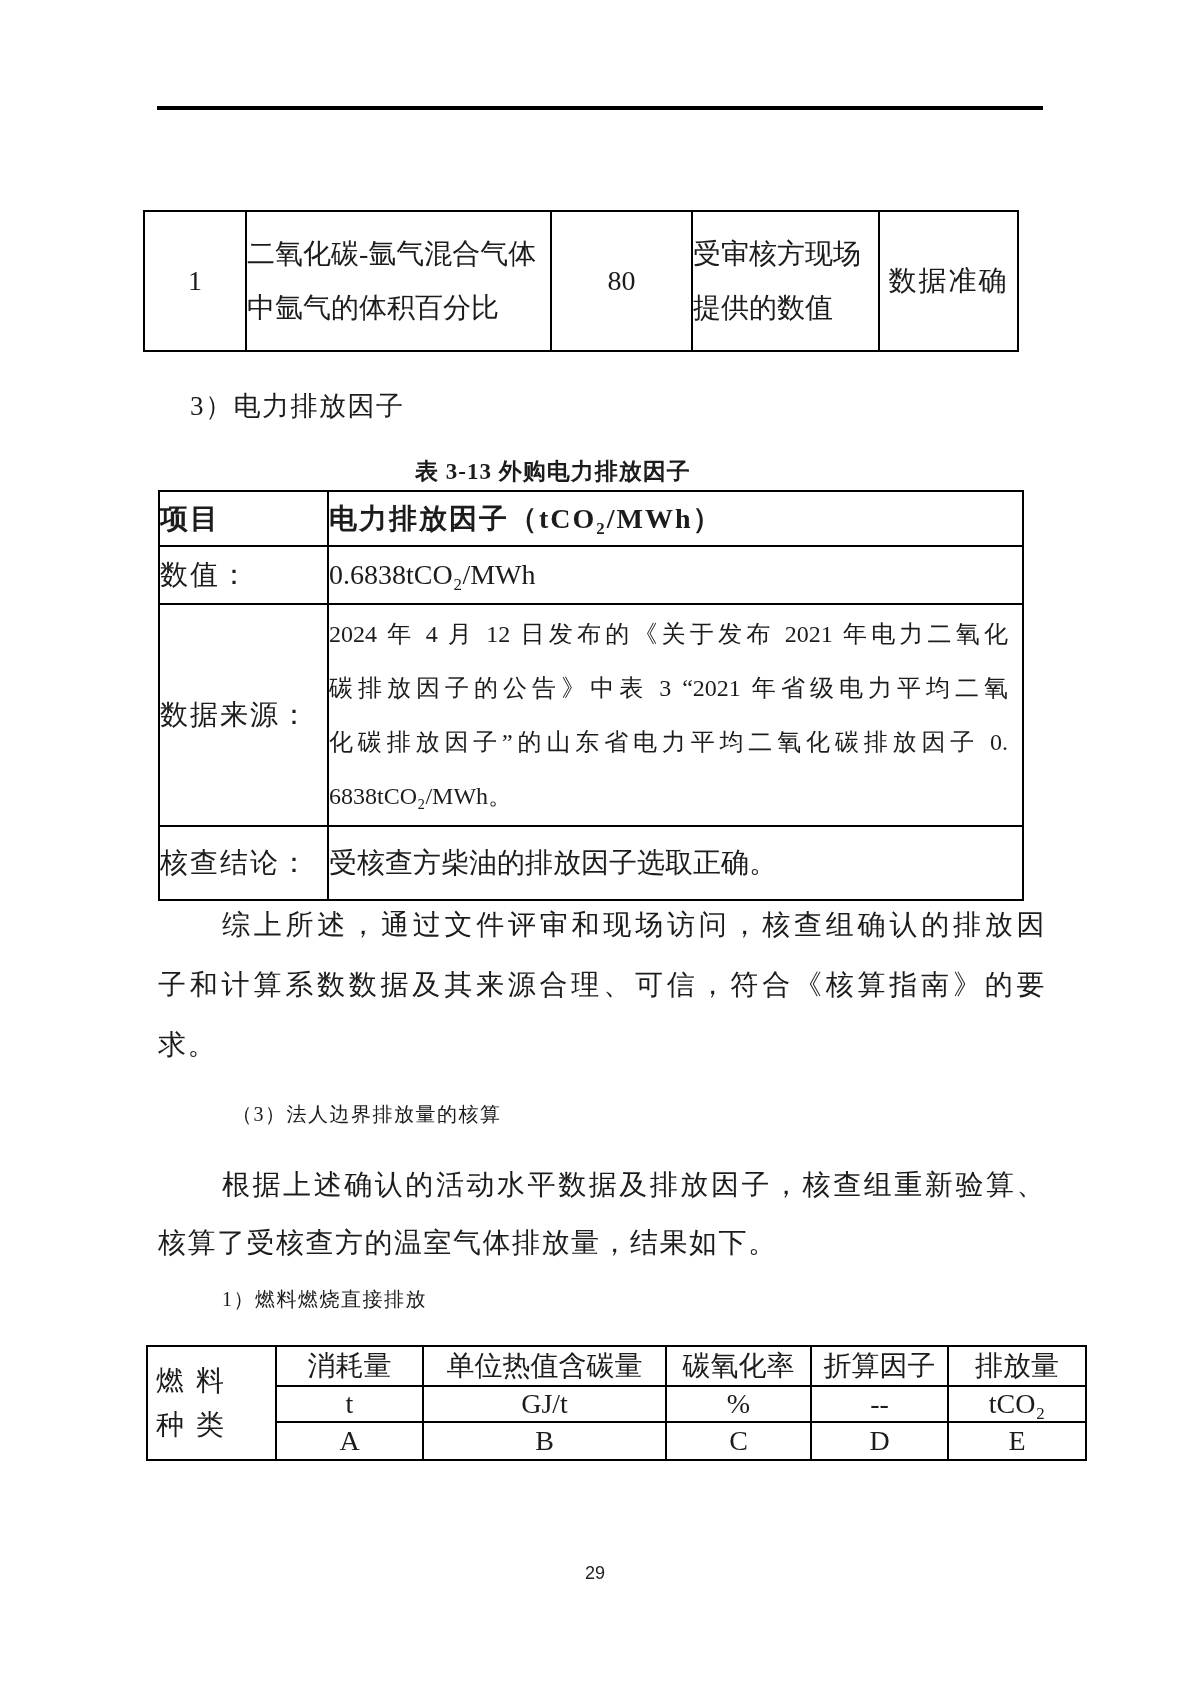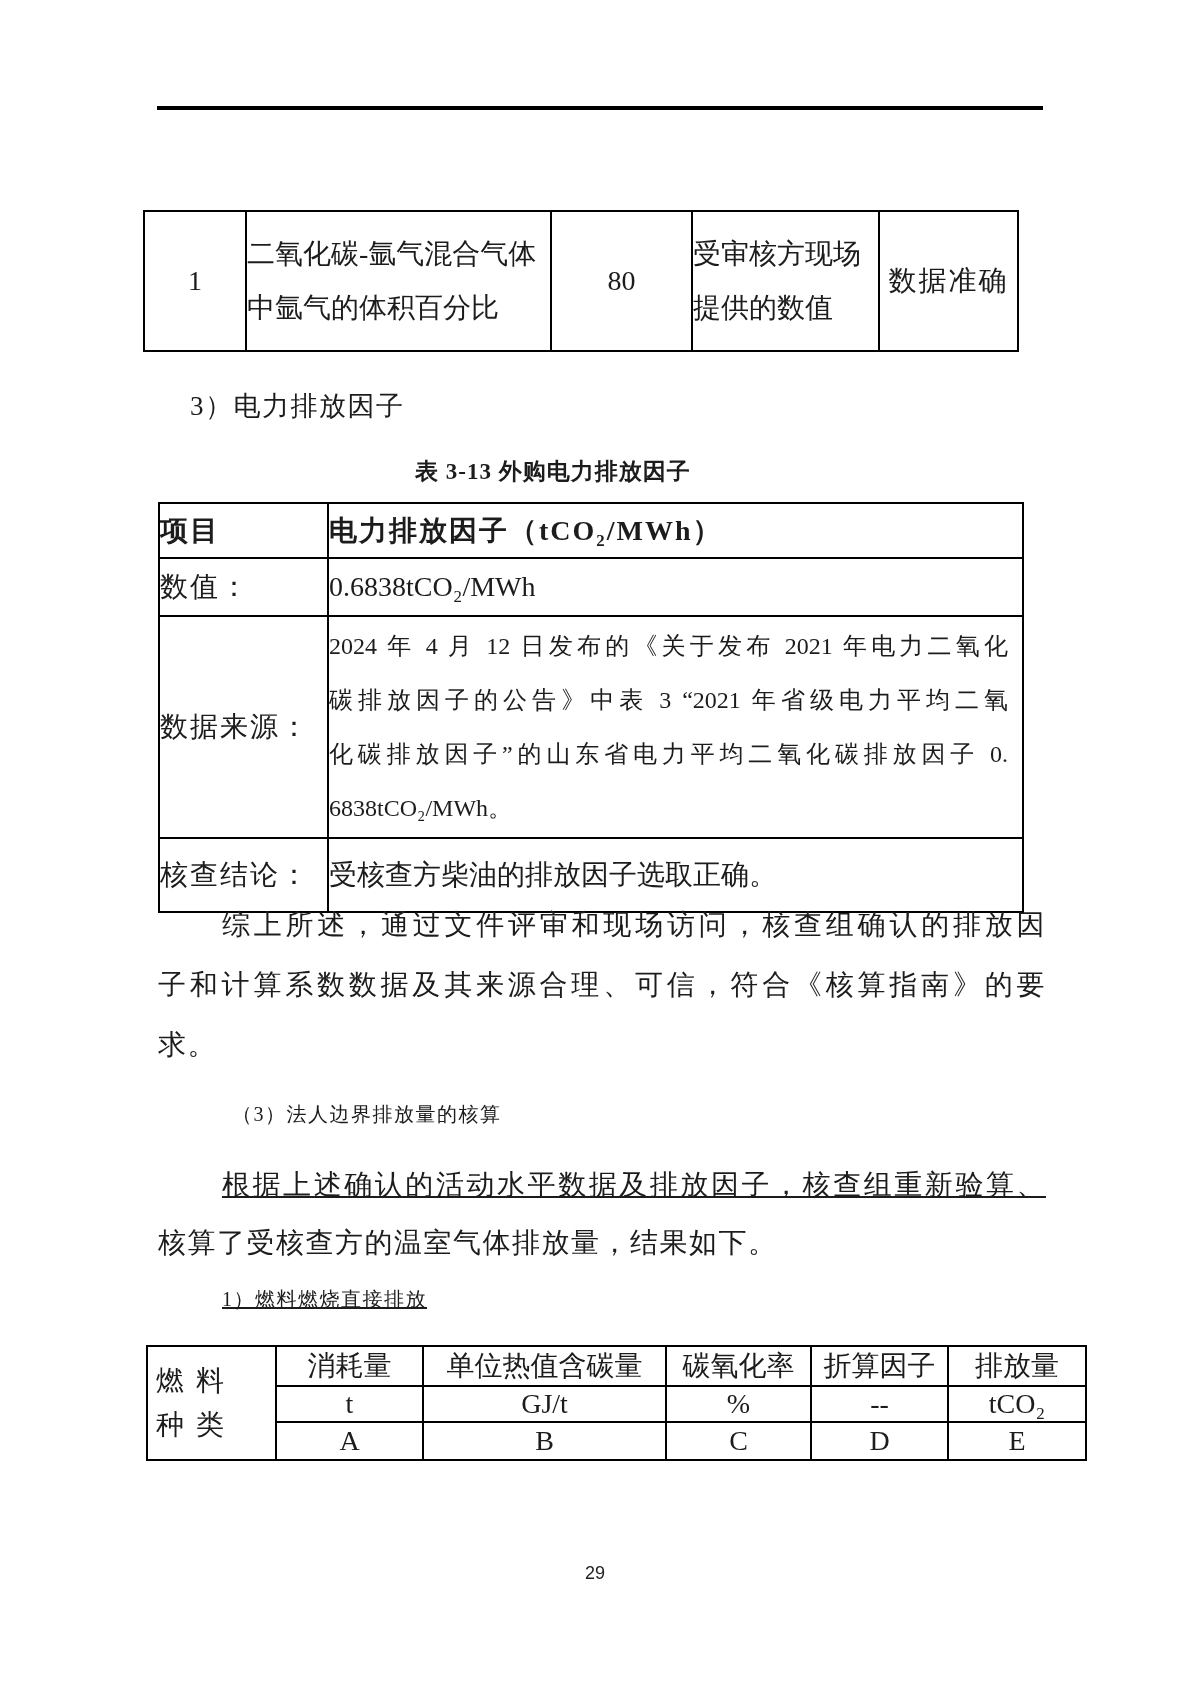--- a/index.html
+++ b/index.html
@@ -64,21 +64,21 @@
       <td class="tt-source">受审核方现场提供的数值</td>
       <td class="tt-concl">数据准确</td>
     </tr>
   </tbody>
     </table>
 
   <div class="heading" style="left:190px;top:388px;font-size:27px;">3）电力排放因子</div>
 
   <div class="caption" style="left:415px;top:456px;">表 3-13 外购电力排放因子</div>
 
-  <table class="doc t313" style="left:158px;top:502px;width:864px;">
+  <table class="doc t313" style="left:158px;top:490px;width:864px;">
     <colgroup>
         <col style="width:169px">
         <col style="width:695px">
       </colgroup>
     <tbody>
         <tr style="height:55px">
       <td class="hdr">项目</td>
       <td class="hdr">电力排放因子（tCO₂/MWh）</td>
     </tr>
     <tr style="height:58px">
@@ -100,24 +100,24 @@
     </tr>
   </tbody>
     </table>
 
   <div class="jline" style="left:222px;top:908px;width:824px;">综上所述，通过文件评审和现场访问，核查组确认的排放因</div>
   <div class="jline" style="left:158px;top:968px;width:888px;">子和计算系数数据及其来源合理、可信，符合《核算指南》的要</div>
   <div class="pline" style="left:158px;top:1028px;">求。</div>
 
   <div class="heading" style="left:232px;top:1101px;">（3）法人边界排放量的核算</div>
 
-  <div class="jline" style="left:222px;top:1168px;width:824px;text-decoration:underline;">根据上述确认的活动水平数据及排放因子，核查组重新验算、</div>
+  <div class="jline" style="left:222px;top:1168px;width:824px;">根据上述确认的活动水平数据及排放因子，核查组重新验算、</div>
   <div class="pline" style="left:158px;top:1226px;">核算了受核查方的温室气体排放量，结果如下。</div>
 
-  <div class="heading" style="left:222px;top:1286px;text-decoration:underline;">1）燃料燃烧直接排放</div>
+  <div class="heading" style="left:222px;top:1286px;">1）燃料燃烧直接排放</div>
 
   <table class="doc ft" style="left:146px;top:1345px;width:939px;">
     <colgroup>
       <col style="width:129px">
         <col style="width:147px">
         <col style="width:243px">
       <col style="width:145px">
         <col style="width:137px">
         <col style="width:138px">
     </colgroup>

